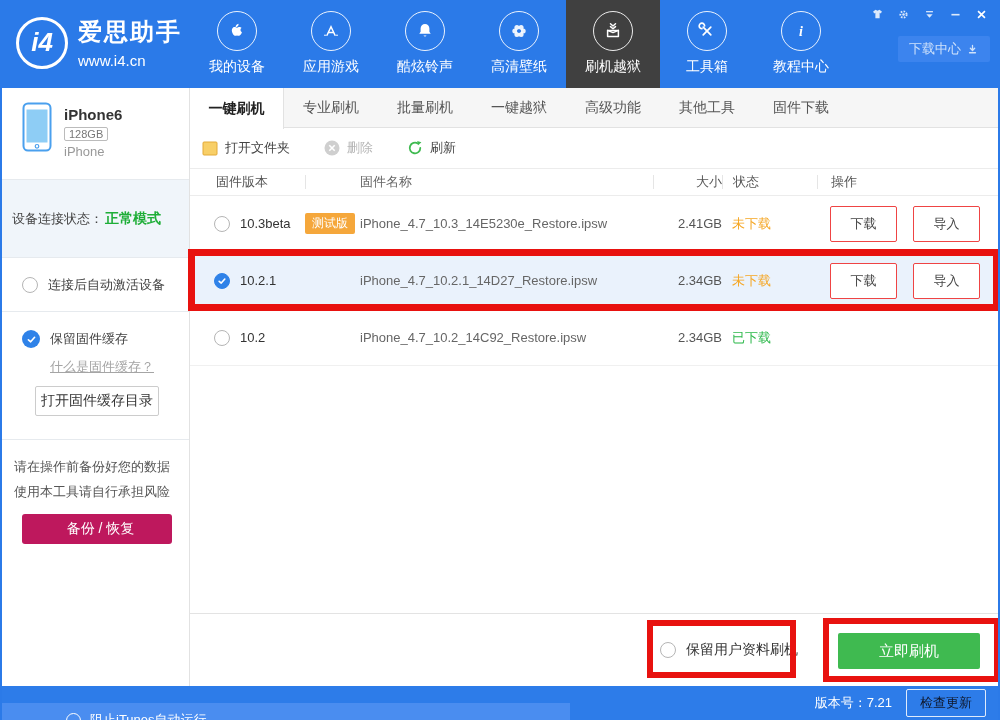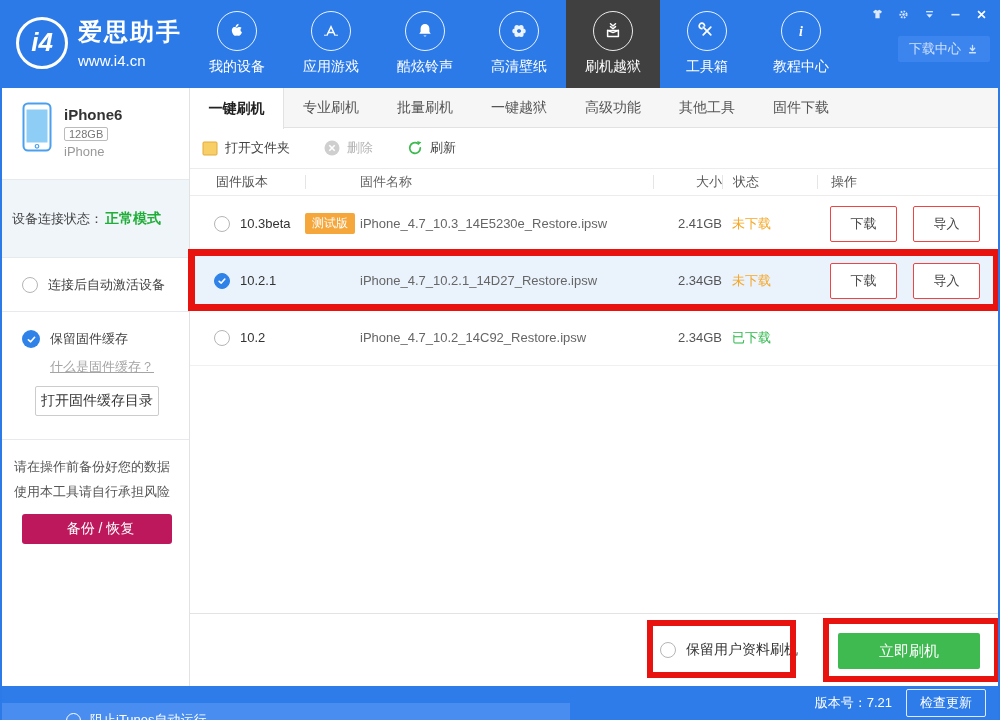--- a/index.html
+++ b/index.html
@@ -116,21 +116,21 @@
 
   
   .footer { position:absolute; left:0; bottom:0; width:996px; height:34px; background:#2d7ce9; }
   .footer-left { position:absolute; left:0; top:17px; width:568px; height:34px; background:#4a8df0;
                  display:flex; align-items:center; padding-left:64px; cursor:pointer; }
   .footer-radio { width:15px; height:15px; border:1.5px solid #fff; border-radius:50%; }
   .footer-label { color:#fff; font-size:13px; margin-left:9px; }
   .footer-right { position:absolute; right:12px; top:0; height:34px; display:flex; align-items:center; gap:14px; }
   .version-text-footer { color:#fff; font-size:13px; }
   .update-btn { background:transparent; border:1px solid rgba(255,255,255,.85); border-radius:2px;
-                color:#ffffff; font-size:13px; padding:4px 13px; cursor:pointer; font-family:inherit; }
+                color:#0f172a; font-size:13px; padding:4px 13px; cursor:pointer; font-family:inherit; }
 
   
   .anno { position:absolute; border-style:solid; border-color:#e8120f; pointer-events:none; z-index:20; }
   .anno-row   { left:186px; top:249px; width:812px; height:62px; border-width:7px; }
   .anno-keep  { left:645px; top:620px; width:149px; height:58px; border-width:6px; }
   .anno-flash { left:821px; top:618px; width:177px; height:64px; border-width:6px; }
 </style>
 </head>
 <body>
 

